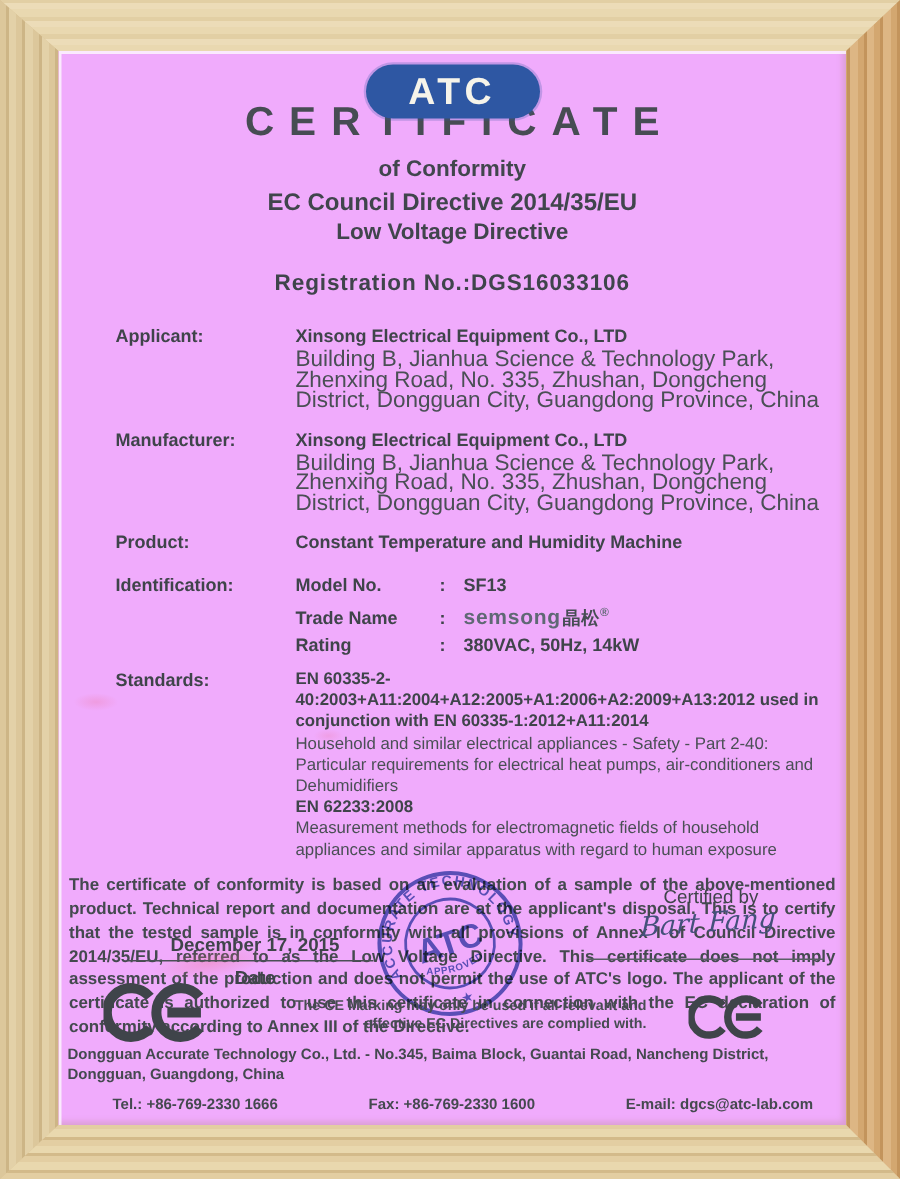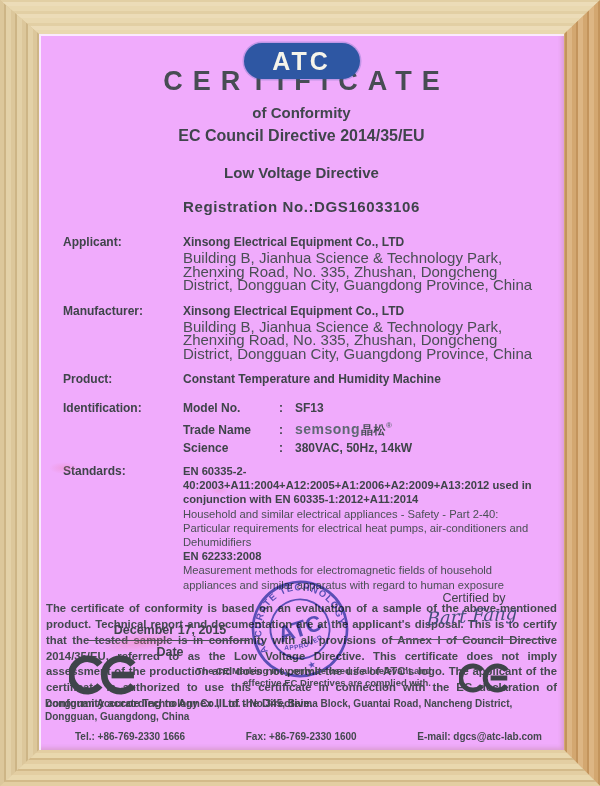--- a/index.html
+++ b/index.html
@@ -35,25 +35,25 @@
   
   .header { text-align:center; position:relative; }
   .atc-pill { position:relative; z-index:2; margin:9px auto 0; width:116px; height:36px; border-radius:18px;
               background:#2e57a3; color:#f6f4ea; font-weight:bold; font-size:25px; letter-spacing:3px;
               display:flex; align-items:center; justify-content:center;
               box-shadow:0 0 0 1.5px rgba(46,87,163,.25); }
   .cert-title { position:relative; z-index:1; margin-top:-13px; font-size:27px; font-weight:bold;
                 letter-spacing:10px; text-indent:10px; color:#474c53; }
   .of-conformity { margin-top:7px; font-size:15px; font-weight:bold; color:#41464d; }
   .directive1 { margin-top:6px; font-size:16px; font-weight:bold; color:#40454c; }
-  .directive2 { margin-top:19px; font-size:15px; font-weight:bold; color:#40454c; }
+  .directive2 { margin-top:1px; font-size:15px; font-weight:bold; color:#40454c; }
   .registration { margin-top:17px; font-size:15px; font-weight:bold; letter-spacing:.6px; color:#3f444b; }
 
   
-  .rows { margin-top:20px; padding:0 16px 0 24px; }
+  .rows { margin-top:20px; padding:0 16px 0 38px; }
   .row { display:grid; grid-template-columns:120px 1fr; margin-bottom:12px; }
   .row-label { font-size:12px; font-weight:bold; color:#3f444a; }
   .val-name { font-size:12px; font-weight:bold; color:#3f444a; }
   .val-addr { font-size:15px; line-height:13.5px; color:#4a4f55; margin-top:2px; }
   .val-plain { font-size:12px; font-weight:bold; color:#3f444a; }
   .ident-sub { display:grid; grid-template-columns:96px 16px 1fr; height:20px; align-items:baseline; }
   .ident-lbl { font-size:12px; font-weight:bold; color:#3f444a; }
   .ident-colon { font-size:12px; font-weight:bold; color:#3f444a; }
   .ident-val { font-size:12px; font-weight:bold; color:#3f444a; }
   .tradename { font-size:14px; font-weight:bold; letter-spacing:.5px; color:#5f6874; }
@@ -142,21 +142,21 @@
             <span class="ident-lbl">Model No.</span>
             <span class="ident-colon">:</span>
             <span class="ident-val">SF13</span>
           </div>
           <div class="ident-sub">
             <span class="ident-lbl">Trade Name</span>
             <span class="ident-colon">:</span>
             <span class="tradename"><span>semsong</span><span class="cjk">晶松</span><sup>®</sup></span>
           </div>
           <div class="ident-sub">
-            <span class="ident-lbl">Science</span>
+            <span class="ident-lbl">Rating</span>
             <span class="ident-colon">:</span>
             <span class="ident-val">380VAC, 50Hz, 14kW</span>
           </div>
         </div>
       </div>
 
       <div class="row" style="margin-bottom:0;">
         <div class="row-label">Standards:</div>
         <div class="standards-lines">
           <span class="std-bold">EN 60335-2-40:2003+A11:2004+A12:2005+A1:2006+A2:2009+A13:2012 used in conjunction with EN 60335-1:2012+A11:2014</span>

